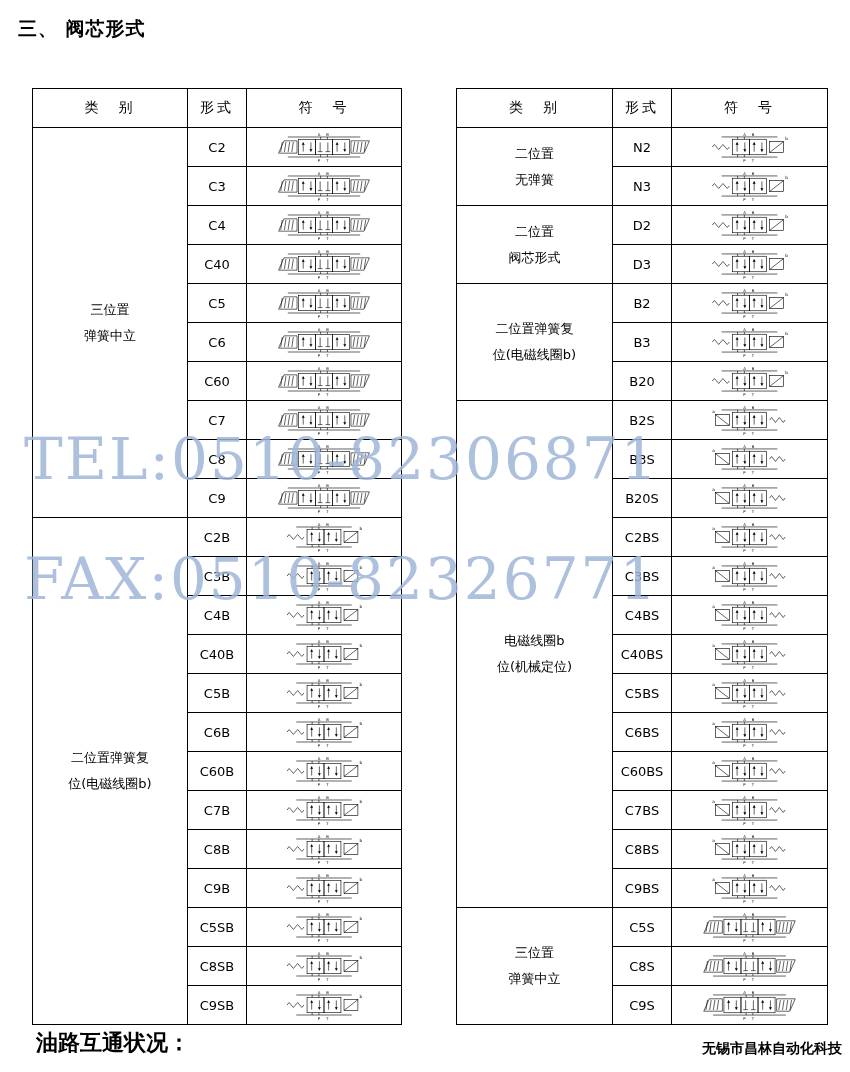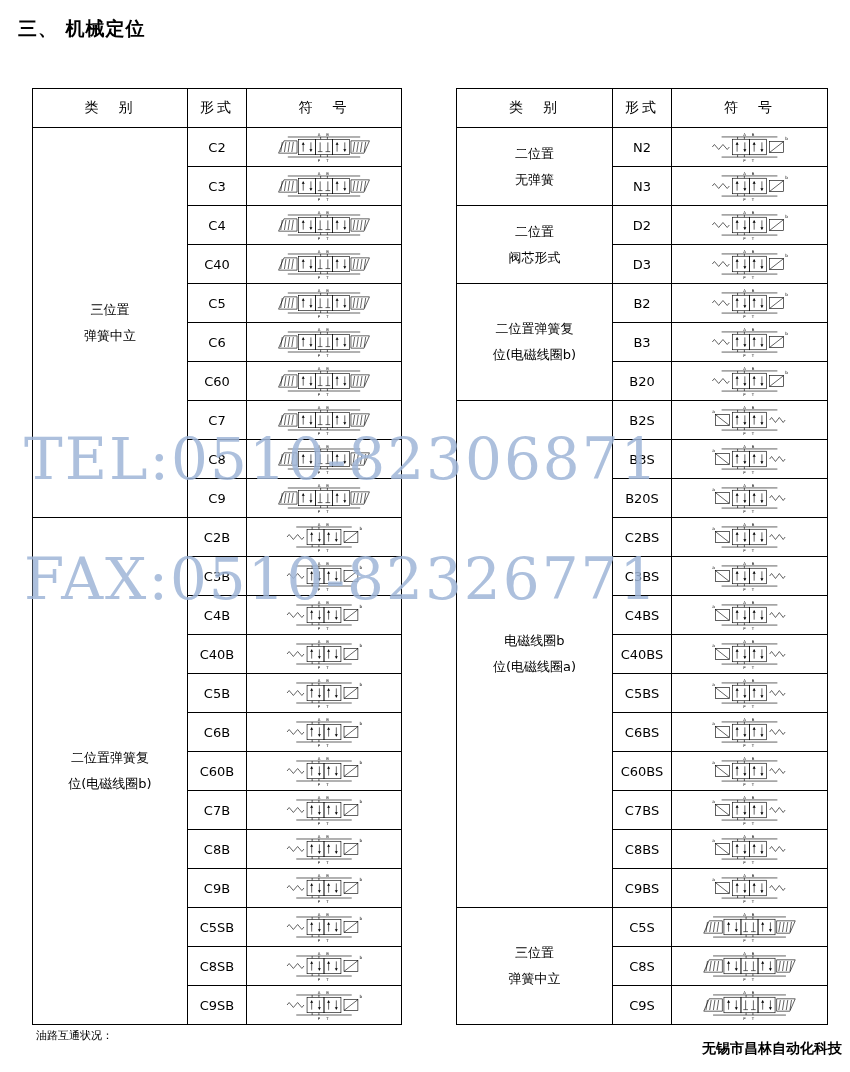--- a/index.html
+++ b/index.html
@@ -81,37 +81,37 @@
     pointer-events: none;
     opacity: 0.85;
   }
   .wm1 { top: 425px; left: 24px; }
   .wm2 { top: 545px; left: 24px; }
 
   .bottom-left {
     position: absolute;
     left: 36px;
     top: 1028px;
-    font-size: 11px;
-    font-weight: normal;
+    font-size: 22px;
+    font-weight: bold;
   }
   .bottom-right {
     position: absolute;
     right: 8px;
     top: 1040px;
     font-size: 14px;
     font-weight: bold;
   }
 </style>
 </head>
 <body>
 
 <div class="page">
 
-  <div class="section-title">三、 机械定位</div>
+  <div class="section-title">三、 阀芯形式</div>
 
   <table class="tbl left-tbl">
     <tbody id="left-body">
         <tr class="hdr">
           <td>类　别</td>
           <td style="width:58px">形式</td>
           <td>符　号</td>
         </tr>
         <tr>
           <td class="cat" rowspan="10" style="width:136px">
@@ -1179,21 +1179,21 @@
               <path d="M52 19 l 2.75 -3.2 l 2.75 3.2 l 2.75 3.2 l 2.75 -3.2 l 2.75 -3.2 l 2.75 3.2 l 2.75 3.2 l 2.75 -3.2" fill="none" stroke="#000" stroke-width="0.8"></path>
               <rect x="126" y="12" width="18" height="14" fill="none" stroke="#000" stroke-width="0.8"></rect>
               <line x1="144" y1="12" x2="126" y2="26" stroke="#000" stroke-width="0.8"></line>
               <text x="146" y="10" font-size="5.5" font-family="DejaVu Sans">b</text>
             </svg>
           </td>
         </tr>
         <tr>
           <td class="cat" rowspan="13" style="width:136px">
             <div>电磁线圈b</div>
-            <div>位(电磁线圈a)</div>
+            <div>位(机械定位)</div>
           </td>
           <td class="form-cell" style="width:58px">B2S</td>
           <td class="sym-cell">
             <svg class="sym" viewBox="0 0 200 38" preserveAspectRatio="xMidYMid meet">
               <rect x="78" y="9" width="22" height="20" fill="none" stroke="#000" stroke-width="0.8"></rect>
               <rect x="100" y="9" width="22" height="20" fill="none" stroke="#000" stroke-width="0.8"></rect>
               <line x1="84" y1="25" x2="84" y2="13" stroke="#000" stroke-width="0.8"></line>
               <path d="M84 13 l -2 3 l 4 0 z" fill="#000"></path>
               <line x1="94" y1="13" x2="94" y2="25" stroke="#000" stroke-width="0.8"></line>
               <path d="M94 25 l -2 -3 l 4 0 z" fill="#000"></path>

